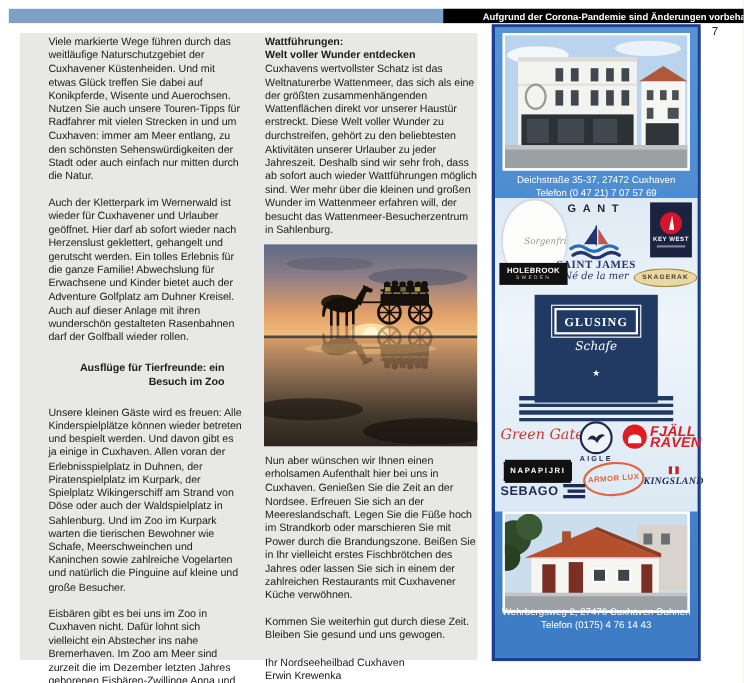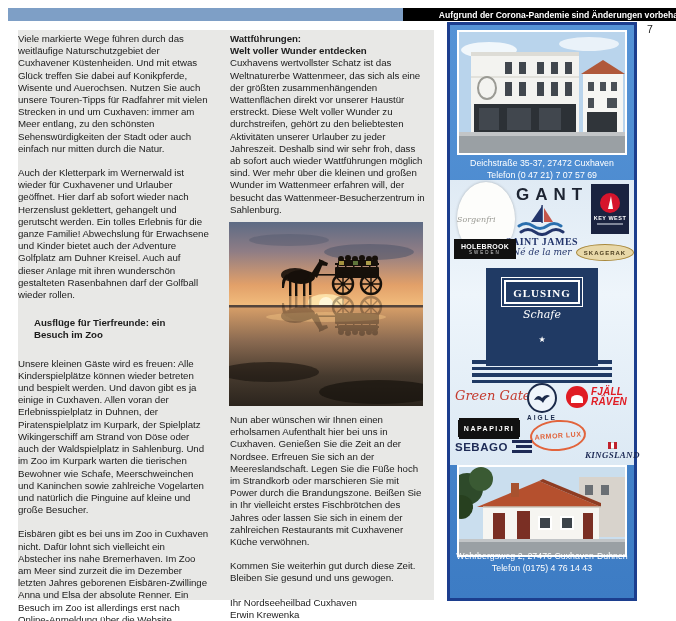--- a/index.html
+++ b/index.html
@@ -8,42 +8,42 @@
     font-family:"Liberation Sans", sans-serif;color:#1c1c1c;overflow:hidden;
   }
   
   .banner-strip{position:absolute;left:8px;top:8px;width:628px;height:13px;background:#7e9fc6;}
   .banner-box{position:absolute;left:403px;top:8px;width:233px;height:13px;background:#000000;
     display:flex;align-items:center;justify-content:center;padding-left:48px;}
   .banner-box span{color:#fff;font-size:8.6px;font-weight:bold;white-space:nowrap;}
   .page-num{position:absolute;left:647px;top:23px;font-size:10.5px;color:#222;}
   
   .content{position:absolute;left:18px;top:30px;width:416px;height:570px;background:#e8e8e6;
-    padding:3px 0 0 0;box-sizing:border-box;display:flex;gap:21px;}
+    padding:3px 0 0 26px;box-sizing:border-box;display:flex;gap:21px;}
   .col{font-size:9.7px;line-height:12.2px;letter-spacing:-0.05px;}
   .col1{width:191px;}
   .col2{width:195px;}
   .col p{margin:0 0 12px 0;}
-  .col h3{margin:16px;font-size:9.7px;line-height:12.2px;font-weight:bold;}
+  .col h3{margin:16px;font-size:9.7px;line-height:12.2px;font-weight:bold;text-align:right;}
   .headline{font-weight:bold;}
   .sig div{margin:0;}
   .beach-photo{display:block;width:194px;height:184px;margin:6px 0 8px -1px;}
   
   .ad{position:absolute;left:447px;top:22px;width:190px;height:579px;box-sizing:border-box;
     border:3px solid #1c3e8e;background:linear-gradient(180deg,#5593d6,#3d7cc4);}
   .ad-photo{position:absolute;left:7px;width:170px;background:#fff;border:2px solid #fff;box-sizing:border-box;}
   .ad-photo svg{display:block;}
   .ad-addr{position:absolute;left:0;width:184px;text-align:center;color:#fff;font-size:8.8px;line-height:11.5px;}
   .logos{position:absolute;left:0;top:155px;width:184px;height:285px;
     background:linear-gradient(180deg,#dfeaf4 0%,#eef5fb 40%,#dce9f4 100%);}
   .logo{position:absolute;}
   .oval-logo{width:58px;height:74px;background:#fdfdfb;border-radius:50%;
-    box-shadow:0 0 3px rgba(0,0,0,.25);display:flex;align-items:center;justify-content:flex-start;}
+    box-shadow:0 0 3px rgba(0,0,0,.25);display:flex;align-items:center;justify-content:flex-end;}
   .oval-logo span{font-family:"DejaVu Serif",serif;font-style:italic;font-size:8px;color:#9a9a94;}
-  .gant{font-size:17px;font-weight:bold;letter-spacing:6px;color:#1d2432;}
+  .gant{font-size:10px;font-weight:bold;letter-spacing:6px;color:#1d2432;}
   .keywest{width:38px;height:50px;background:#1a2340;display:flex;flex-direction:column;align-items:center;justify-content:center;gap:2px;}
   .kw-circle{width:20px;height:20px;border-radius:50%;background:#d6142c;position:relative;}
   .kw-circle:after{content:"";position:absolute;left:8px;top:3px;width:5px;height:13px;background:#fff;
     clip-path:polygon(0 100%,100% 100%,60% 0);}
   .keywest span{color:#fff;font-size:5.5px;font-weight:bold;letter-spacing:.5px;}
   .kw-sub{width:26px;height:2px;background:#7f8699;}
   .saintjames{width:80px;text-align:center;}
   .sj-name{font-family:"Liberation Serif",serif;font-weight:bold;font-size:10px;color:#23356b;letter-spacing:.5px;}
   .sj-tag{font-family:"DejaVu Serif",serif;font-style:italic;font-size:9px;color:#23356b;}
   .holebrook{width:62px;height:20px;background:#111;display:flex;flex-direction:column;align-items:center;justify-content:center;}
@@ -60,31 +60,31 @@
   .glusing-stripes{width:140px;display:flex;flex-direction:column;gap:3px;}
   .glusing-stripes div{height:3.5px;background:#203a64;}
   .greengate{font-family:"DejaVu Serif",serif;font-style:italic;font-size:13px;color:#c43a2e;white-space:nowrap;}
   .aigle{width:44px;text-align:center;}
   .aigle-circle{width:26px;height:26px;border:2px solid #1b2a4a;border-radius:50%;margin:0 auto;
     display:flex;align-items:center;justify-content:center;background:#eef4fa;}
   .aigle-name{font-size:6.5px;font-weight:bold;letter-spacing:2px;color:#1b2a4a;margin-top:1px;}
   .fjall{display:flex;align-items:center;gap:3px;}
   .fjall-icon{width:22px;height:22px;border-radius:50%;background:#e01c23;position:relative;}
   .fjall-icon:after{content:"";position:absolute;left:5px;top:9px;width:12px;height:8px;background:#fff;border-radius:50% 50% 0 0;}
-  .fjall-text{color:#e01c23;font-weight:bold;font-size:10px;line-height:10px;letter-spacing:.2px;font-style:italic;}
+  .fjall-text{color:#e01c23;font-weight:bold;font-size:13px;line-height:10px;letter-spacing:.2px;font-style:italic;}
   .napapijri{width:62px;height:13px;background:#111;color:#fff;display:flex;align-items:center;justify-content:center;
     font-size:7px;font-weight:bold;letter-spacing:1.5px;border-top:2px solid #111;border-bottom:2px solid #111;box-shadow:0 -3px 0 -1px #111,0 3px 0 -1px #111;}
   .armorlux{width:52px;height:27px;border:2px solid #e2643c;border-radius:50%;display:flex;align-items:center;justify-content:center;transform:rotate(-4deg);}
   .armorlux span{color:#e2643c;font-size:7px;font-weight:bold;letter-spacing:.5px;text-align:center;line-height:7px;}
   .sebago{display:flex;align-items:center;gap:4px;}
   .sebago-name{color:#1d2a55;font-weight:bold;font-size:11.5px;letter-spacing:.5px;}
   .sebago-flag{width:20px;display:flex;flex-direction:column;gap:2px;}
   .sebago-flag div{height:3px;background:#1d2a55;}
   .sebago-flag div:nth-child(2){margin-left:4px;}
-  .kingsland{margin-top:18px;}
+  .kingsland{}
   .ks-flag{width:9px;height:7px;margin:0 auto 1px auto;display:flex;}
   .ks-flag i{flex:1;}
   .ks-flag i:nth-child(1),.ks-flag i:nth-child(3){background:#c0222c;}
   .ks-flag i:nth-child(2){background:#fff;border-top:1px solid #ccc;border-bottom:1px solid #ccc;}
   .ks-name{font-family:"Liberation Serif",serif;font-style:italic;font-weight:bold;font-size:9px;color:#1d2a55;letter-spacing:.3px;}
 </style>
 </head>
 <body>
 
 <div class="banner-strip"></div>

